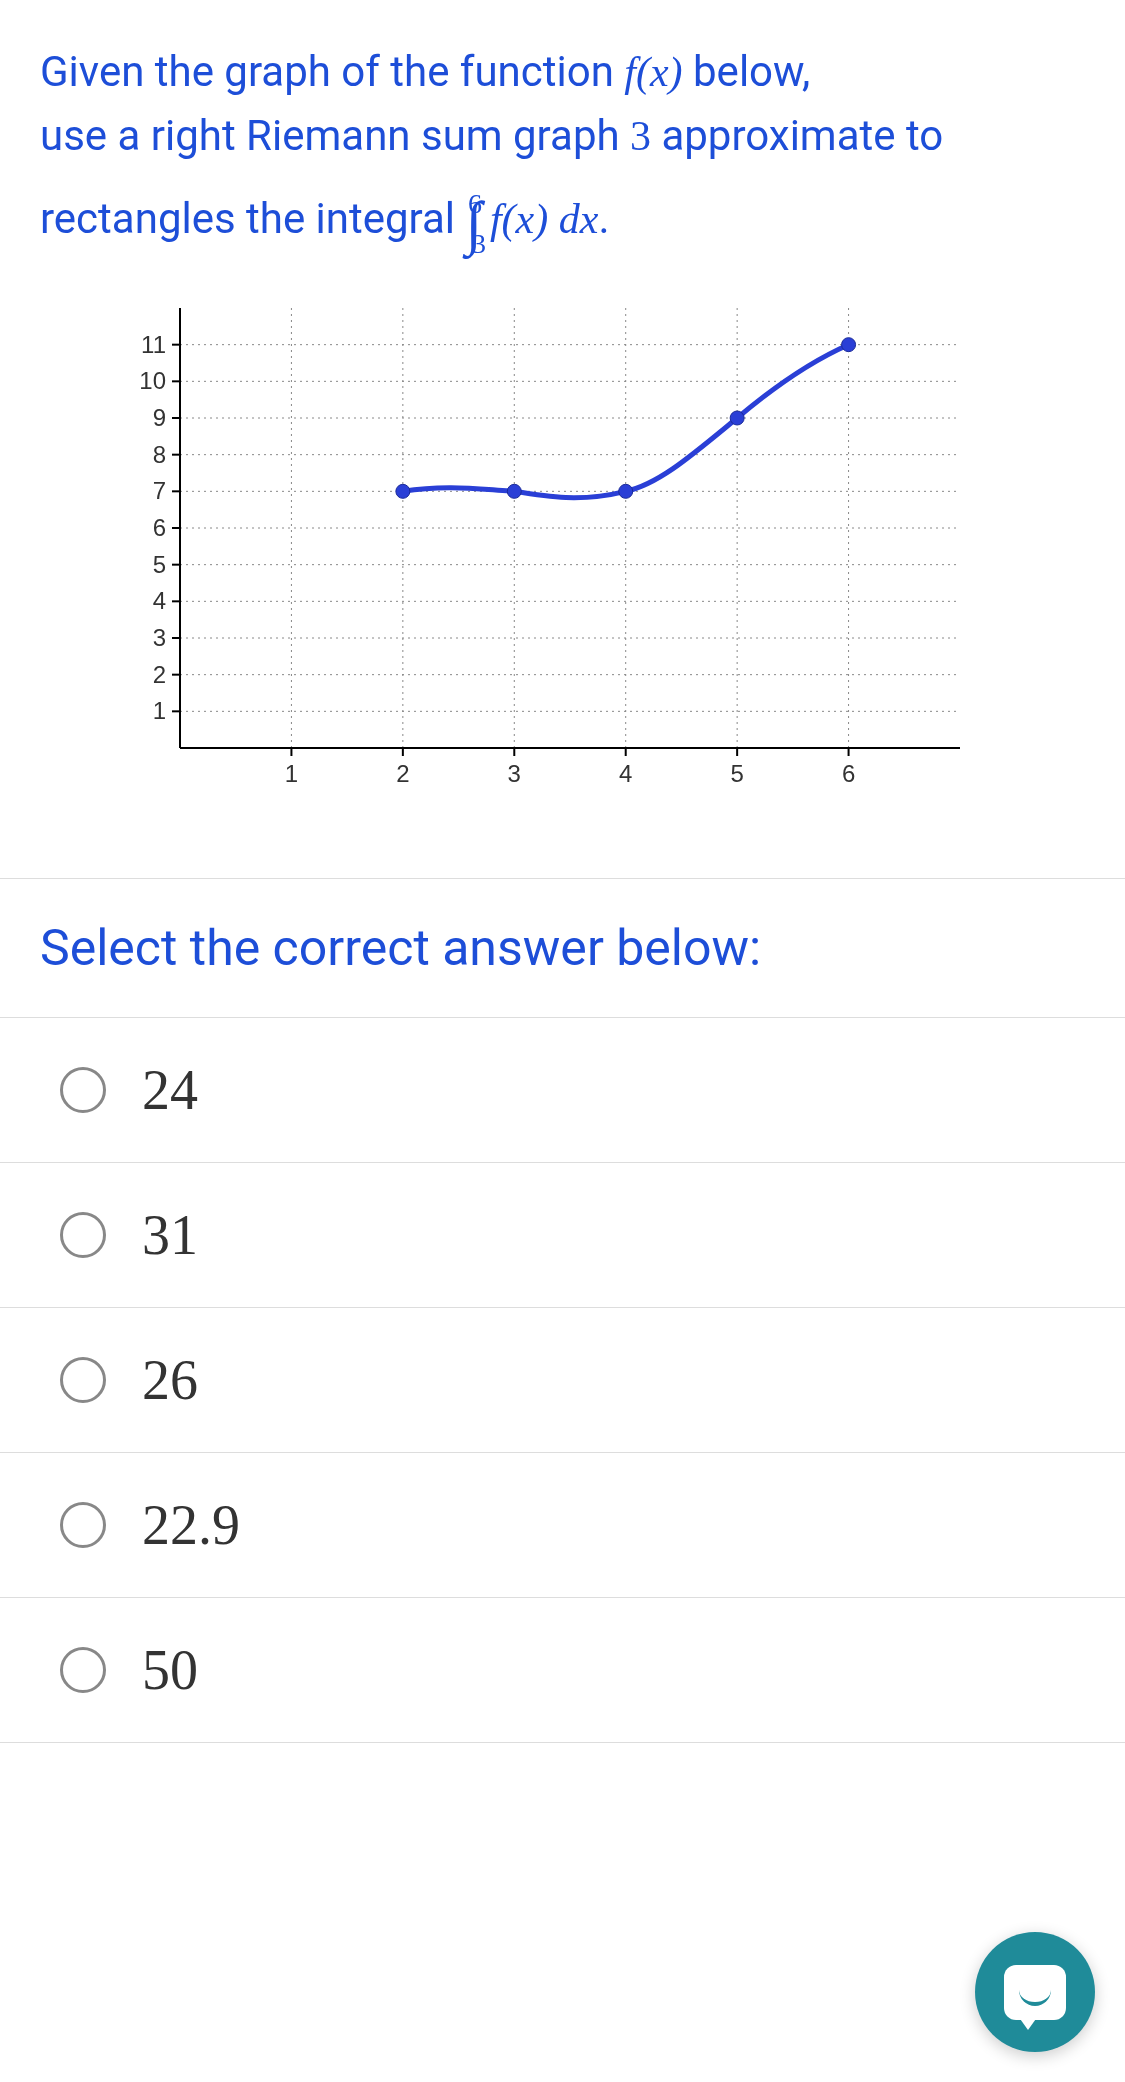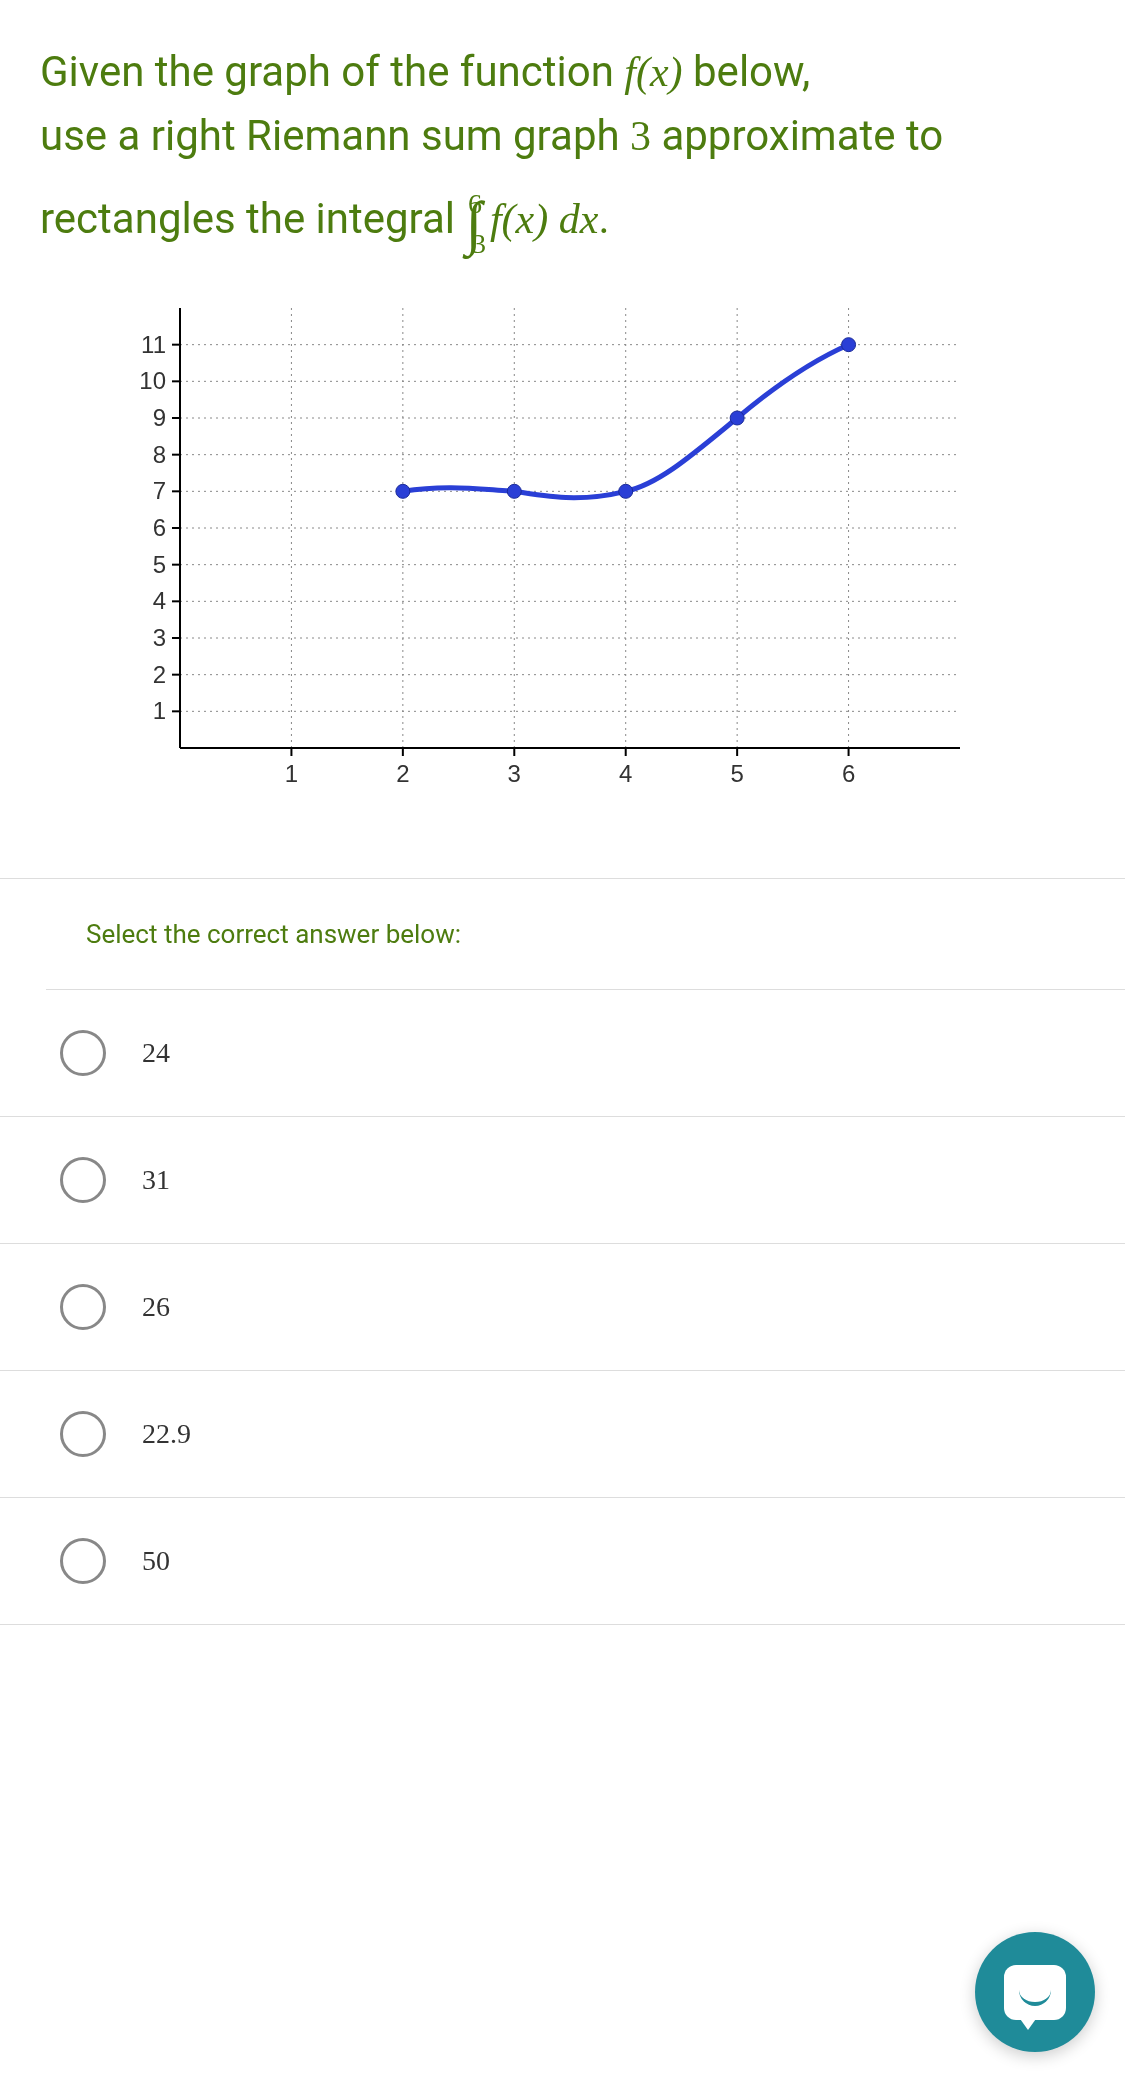--- a/index.html
+++ b/index.html
@@ -10,61 +10,60 @@
       min-height: 2082px;
       color: #333;
     }
     .question-block {
       padding: 40px 40px 30px 40px;
       border-bottom: 1px solid #ddd;
     }
     .question-text {
       font-size: 42px;
       line-height: 1.5;
-      color: #4d7c0f;
+      color: #1d4ed8;
     }
     .math-italic { font-style: italic; font-family: "Times New Roman", serif; }
     .math { font-family: "Times New Roman", serif; }
     .integral-expr {
       display: inline-block;
       white-space: nowrap;
       font-family: "Times New Roman", serif;
       position: relative;
     }
     .int-sign { font-size: 60px; position: relative; top: 10px; }
     .int-lower { font-size: 28px; position: relative; top: 20px; left: -10px; }
     .int-upper { font-size: 28px; position: relative; top: -20px; left: -28px; }
     .chart-container {
       padding: 30px 40px 40px 80px;
       position: relative;
     }
     .chart-svg { display: block; }
     .prompt-block {
       padding: 40px 40px;
       border-bottom: 1px solid #ddd;
-      font-size: 26px;
-      color: #4d7c0f;
-      margin-left: 46px;
+      font-size: 50px;
+      color: #1d4ed8;
     }
     .option-row {
       display: flex;
       align-items: center;
       padding: 40px 60px;
       border-bottom: 1px solid #ddd;
       gap: 36px;
     }
     .radio {
       width: 46px;
       height: 46px;
       border: 3px solid #888;
       border-radius: 50%;
       flex-shrink: 0;
     }
     .option-label {
-      font-size: 28px;
+      font-size: 56px;
       font-family: "Times New Roman", serif;
       color: #333;
     }
     .chat-bubble {
       position: fixed;
       bottom: 30px;
       right: 30px;
       width: 120px;
       height: 120px;
       border-radius: 50%;

